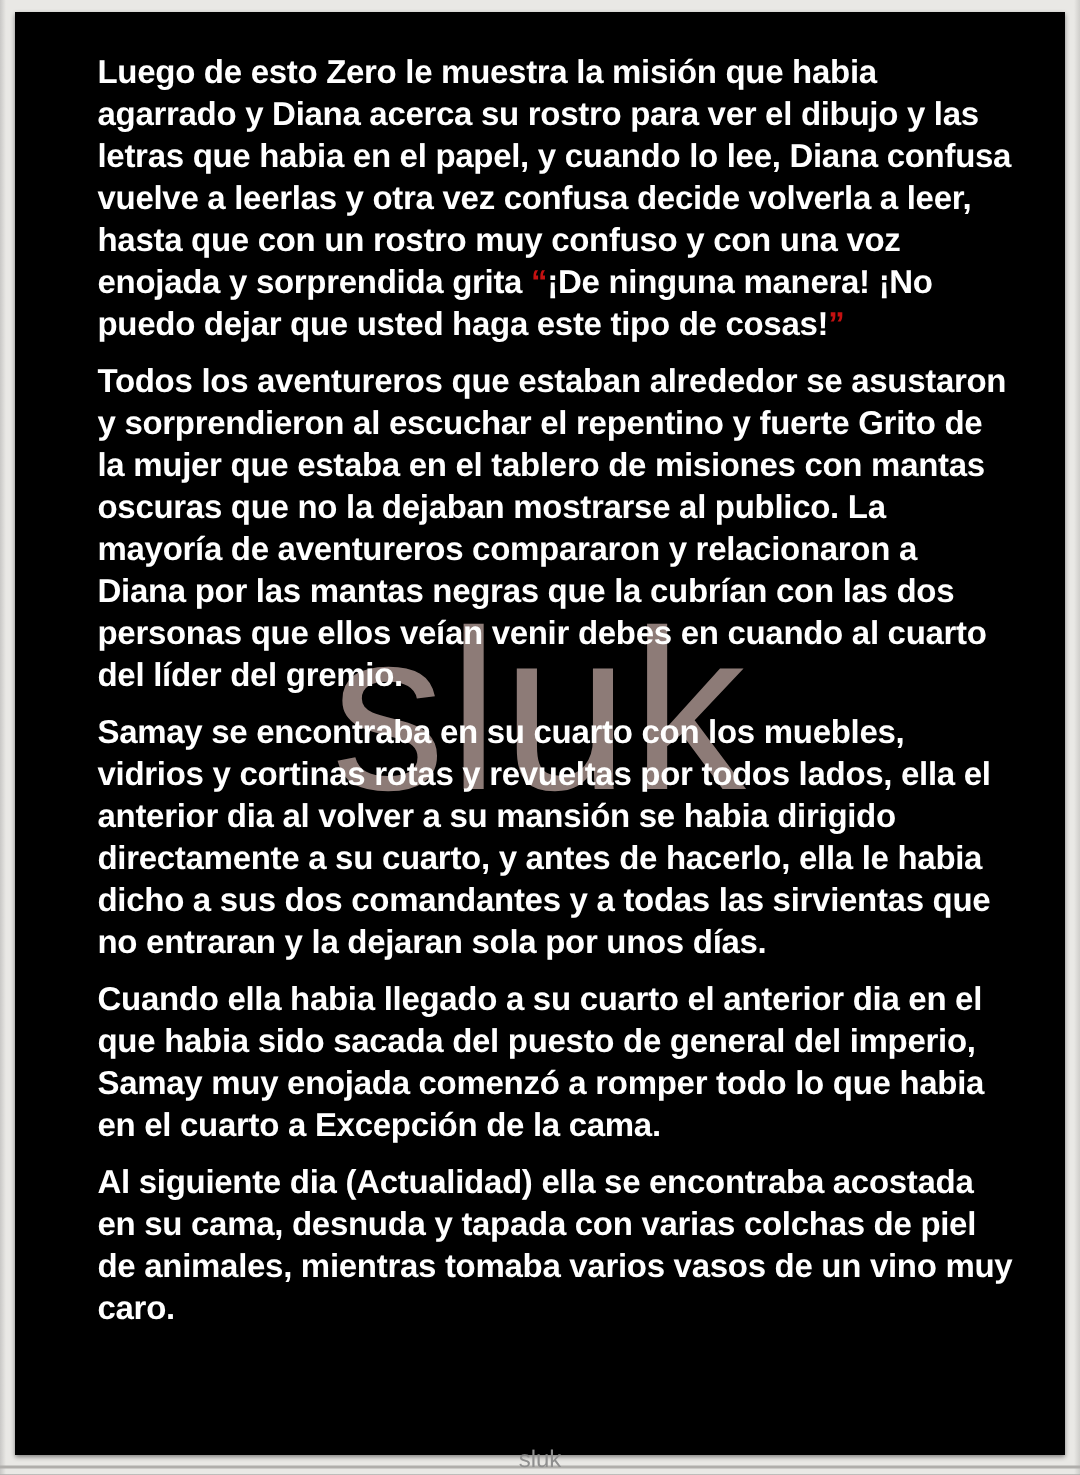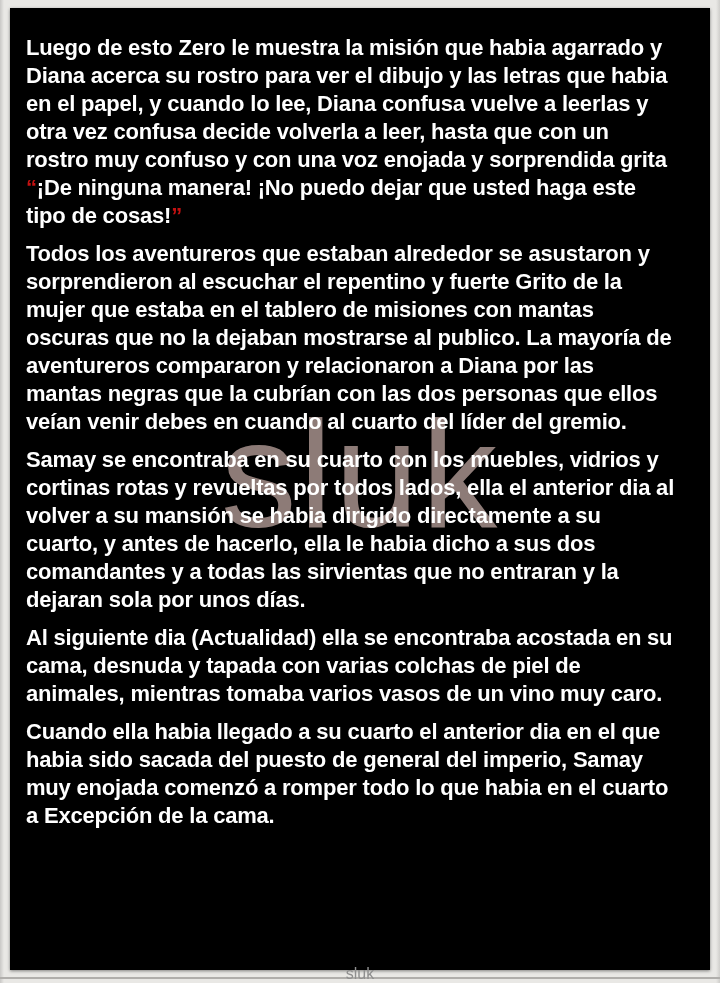--- a/index.html
+++ b/index.html
@@ -41,21 +41,21 @@
     font-weight: 400;
     letter-spacing: 2px;
     color: var(--watermark-color);
     z-index: 1;
     line-height: 1;
     user-select: none;
   }
   .content {
     position: relative;
     z-index: 2;
-    padding: 26px 35px 0 16px;
+    padding: 26px 35px 0 55px;
     color: var(--text-color);
     font-size: 22px;
     font-weight: bold;
     line-height: 28px;
     letter-spacing: -0.2px;
   }
   .content p { margin: 0 0 10px 0; }
   .quote-mark { color: var(--quote-red); }
   .section-divider {
     text-align: center;
@@ -98,22 +98,22 @@
   <div class="content">
 
     <p><span>Luego de esto Zero le muestra la misión que habia agarrado y Diana acerca su rostro para ver el dibujo y las letras que habia en el papel, y cuando lo lee, Diana confusa vuelve a leerlas y otra vez confusa decide volverla a leer, hasta que con un rostro muy confuso y con una voz enojada y sorprendida grita </span><span class="quote-mark">“</span><span>¡De ninguna manera! ¡No puedo dejar que usted haga este tipo de cosas!</span><span class="quote-mark">”</span></p>
 
     <p>Todos los aventureros que estaban alrededor se asustaron y sorprendieron al escuchar el repentino y fuerte Grito de la mujer que estaba en el tablero de misiones con mantas oscuras que no la dejaban mostrarse al publico. La mayoría de aventureros compararon y relacionaron a Diana por las mantas negras que la cubrían con las dos personas que ellos veían venir debes en cuando al cuarto del líder del gremio.</p>
 
 
 
     <p>Samay se encontraba en su cuarto con los muebles, vidrios y cortinas rotas y revueltas por todos lados, ella el anterior dia al volver a su mansión se habia dirigido directamente a su cuarto, y antes de hacerlo, ella le habia dicho a sus dos comandantes y a todas las sirvientas que no entraran y la dejaran sola por unos días.</p>
 
+    <p>Cuando ella habia llegado a su cuarto el anterior dia en el que habia sido sacada del puesto de general del imperio, Samay muy enojada comenzó a romper todo lo que habia en el cuarto a Excepción de la cama.</p>
+
     <p>Al siguiente dia (Actualidad) ella se encontraba acostada en su cama, desnuda y tapada con varias colchas de piel de animales, mientras tomaba varios vasos de un vino muy caro.</p>
-
-    <p>Cuando ella habia llegado a su cuarto el anterior dia en el que habia sido sacada del puesto de general del imperio, Samay muy enojada comenzó a romper todo lo que habia en el cuarto a Excepción de la cama.</p>
 
   </div>
 </div>
 
 <div class="page-edge-line"></div>
 
 <div class="watermark-bottom">sluk</div>
 
 </body></html>

